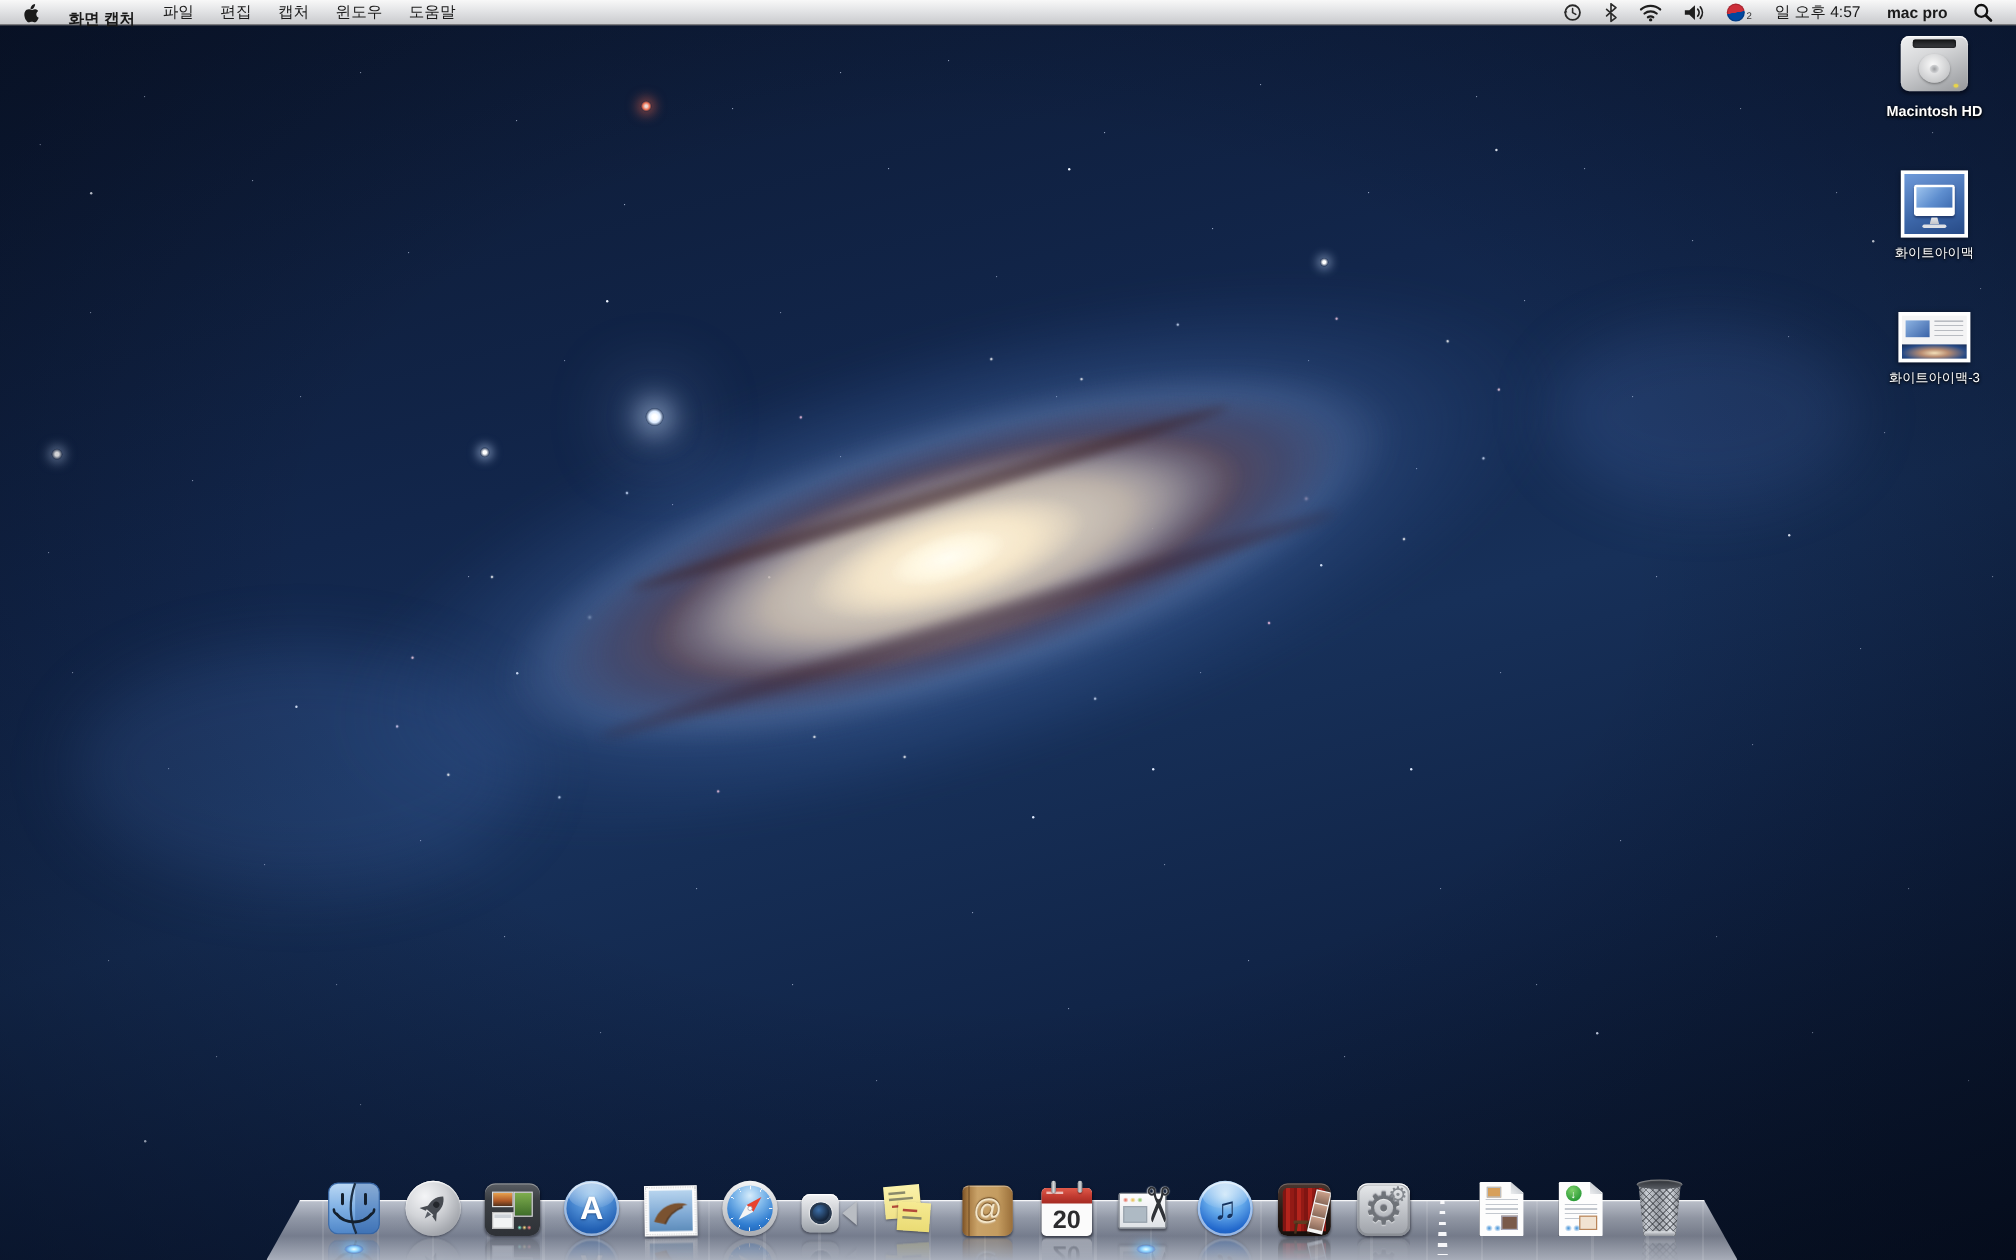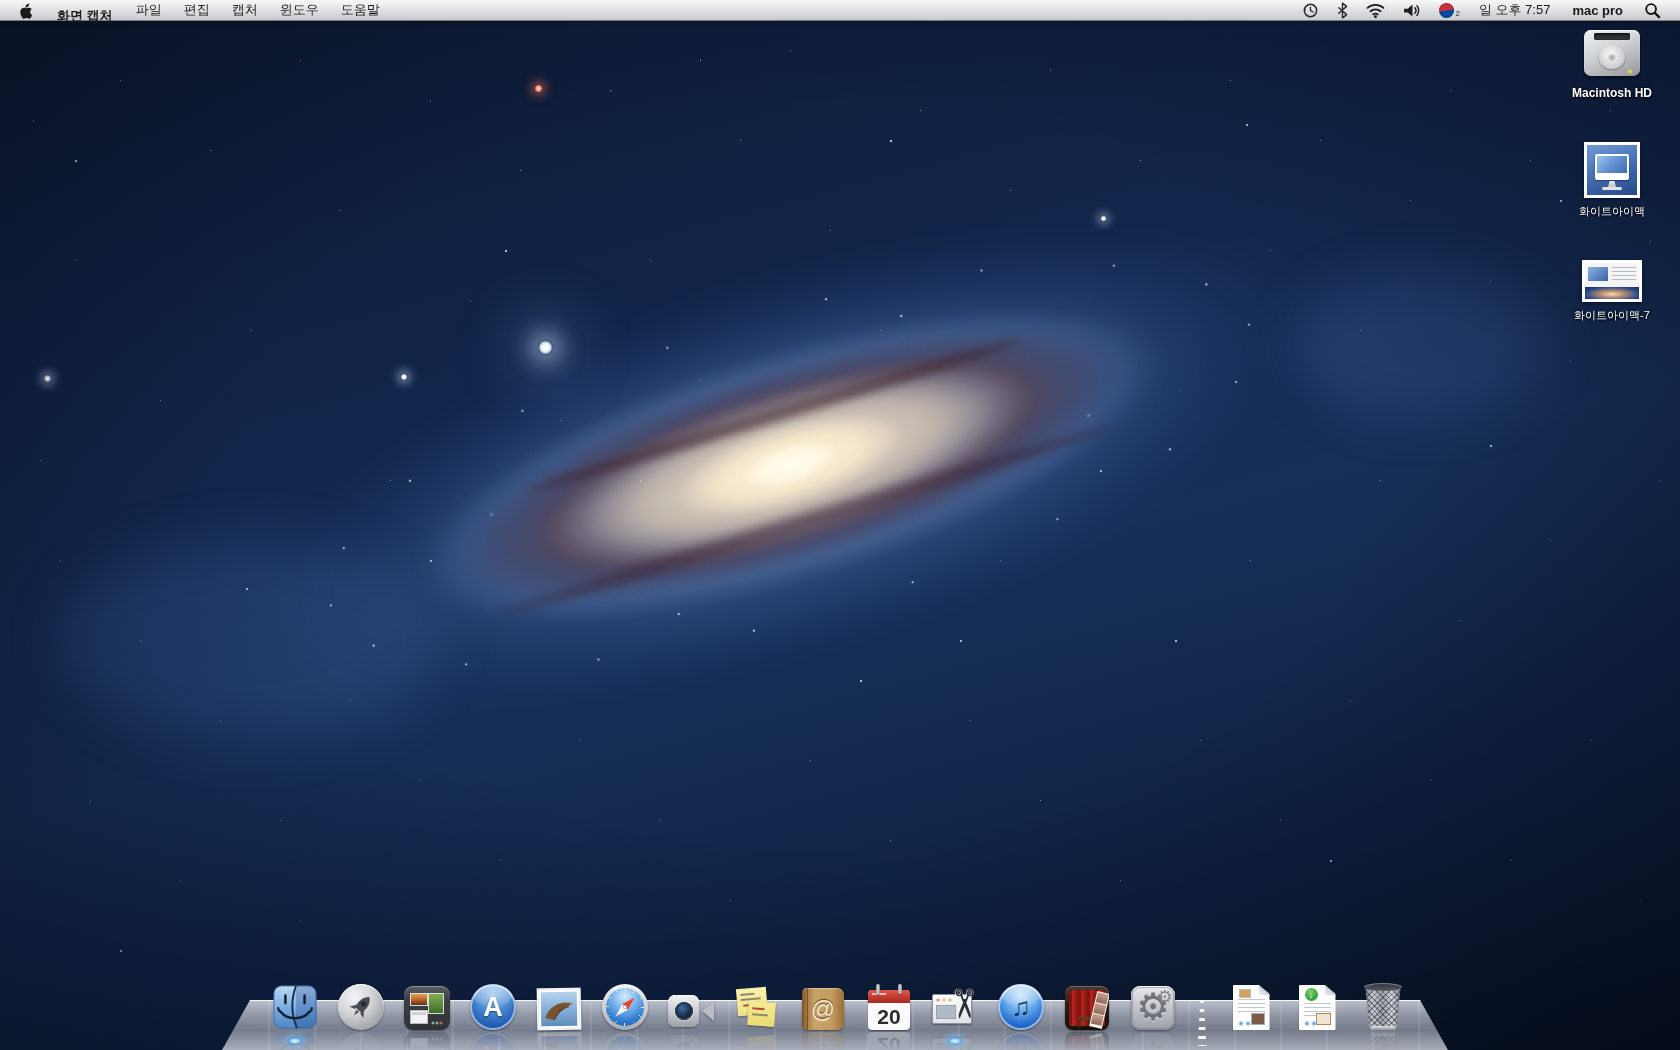--- a/index.html
+++ b/index.html
@@ -368,21 +368,21 @@
     <span class="mb-status">
       <svg class="mbicon" width="18" height="15" viewBox="0 0 19 16">
         <path d="M1 6 h4 l5-4.5 v13 L5 10 H1 z" fill="#1e1e1e"></path>
         <path d="M12.5 5 a4.5 4.5 0 0 1 0 6 M14.8 3 a8 8 0 0 1 0 10" fill="none" stroke="#1e1e1e" stroke-width="1.6" stroke-linecap="round"></path>
       </svg>
     </span>
     <span class="mb-status">
       <span class="kr-flag"></span>
       <span class="kr-sub">2</span>
     </span>
-    <span class="mb-clock">일 오후 7:57</span>
+    <span class="mb-clock">일 오후 4:57</span>
     <span class="mb-user">mac pro</span>
     <span class="mb-status">
       <svg class="mbicon" width="17" height="17" viewBox="0 0 18 18">
         <circle cx="7.5" cy="7.5" r="5.2" fill="none" stroke="#111" stroke-width="2"></circle>
         <path d="M11.5 11.5 L16 16" stroke="#111" stroke-width="2.4" stroke-linecap="round"></path>
       </svg>
     </span>
   </div>
 </div>
 
@@ -411,21 +411,21 @@
 </div>
 
 <div class="desk-item" style="top:260px;">
   <div class="pic-frame">
     <div class="shot-pic">
       <div class="shot-img"></div>
         <div class="shot-lines"></div>
         <div class="shot-galaxy"></div>
     </div>
   </div>
-  <div class="desk-label">화이트아이맥-7</div>
+  <div class="desk-label">화이트아이맥-3</div>
 </div>
 
 <div id="dock">
   <div class="shelf"></div>
   <div class="dock-items">
 
     <div class="slot">
       <svg class="gfx ic-finder" viewBox="0 0 48 48">
         <defs>
           <linearGradient id="fg" x1="0" y1="0" x2="0" y2="1">

